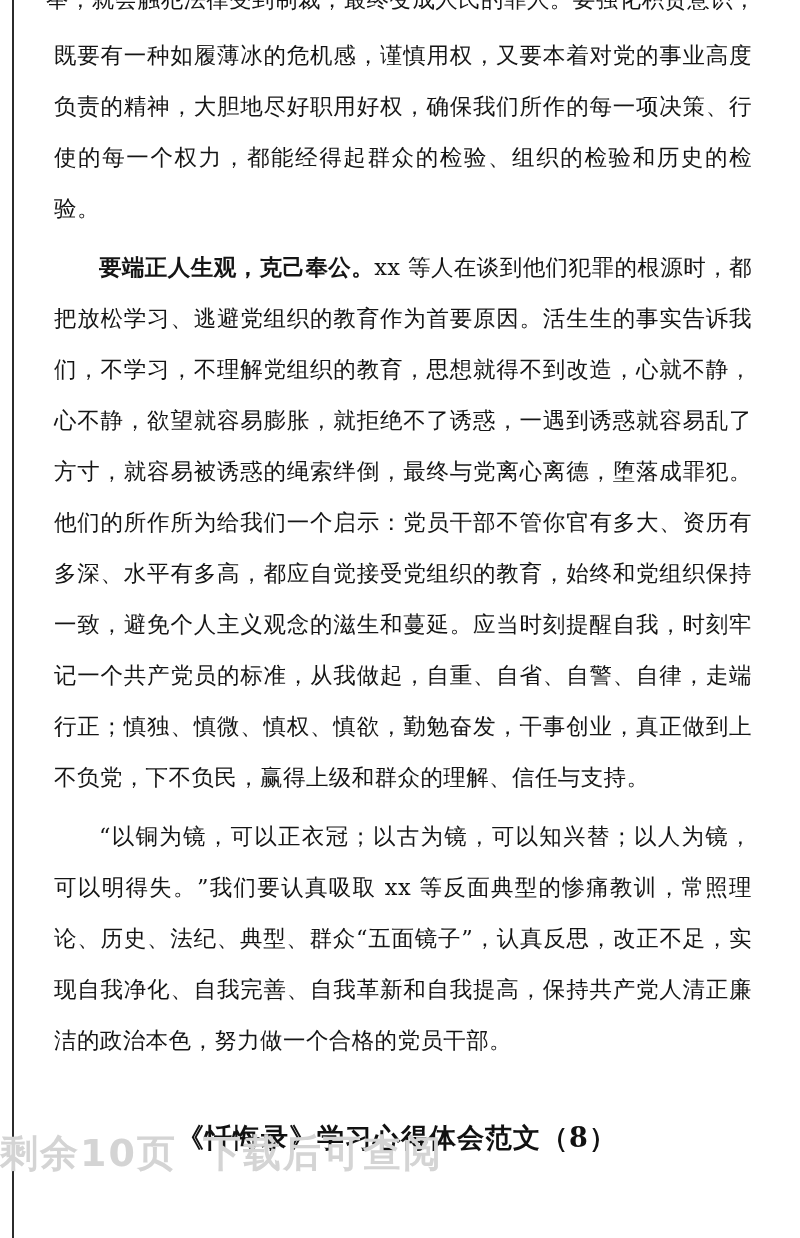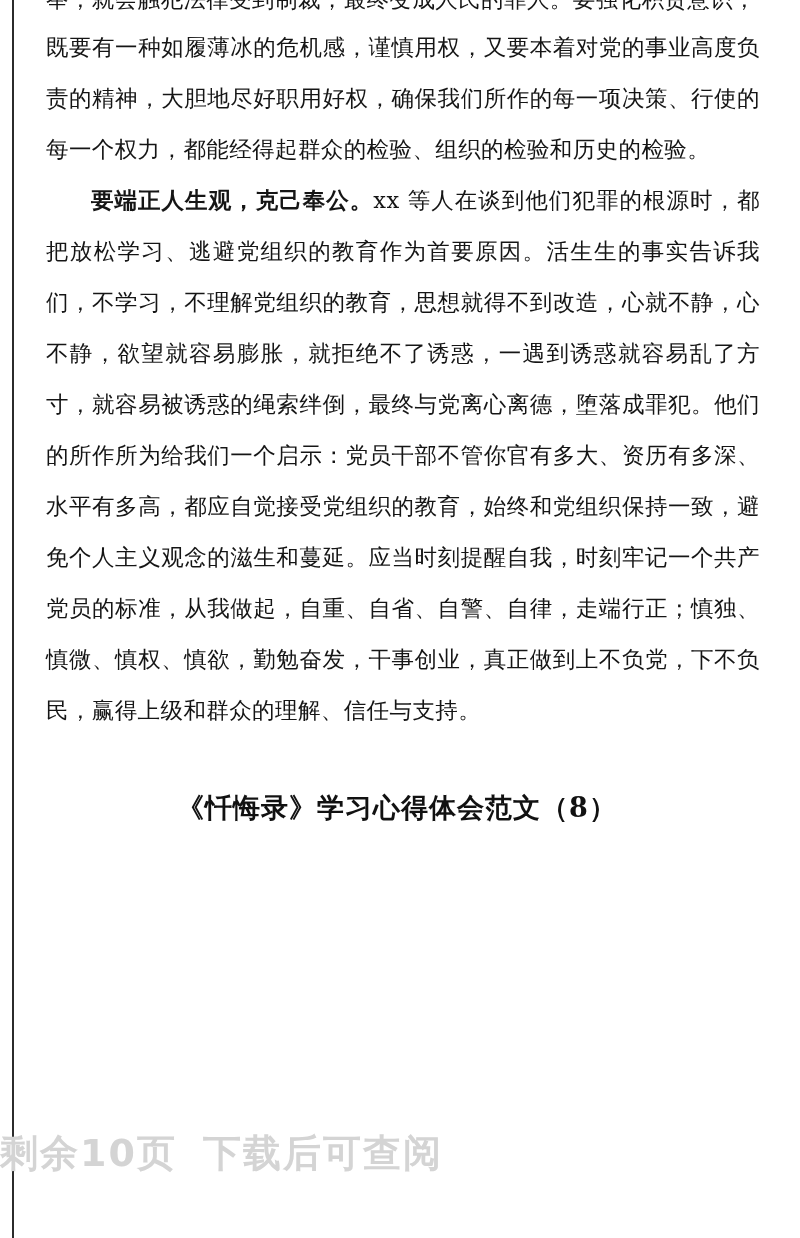--- a/index.html
+++ b/index.html
@@ -39,21 +39,21 @@
     position: relative;
     padding-top: 0px;
   }
 
   .para {
     font-size: 22.5px;
     line-height: 51px;
     letter-spacing: 0.4px;
     text-align: justify;
     text-justify: inter-ideograph;
-    margin: 0;
+    margin: 8px;
     padding: 0 6px 0 18px;
     color: #151515;
   }
   .para + .para {
     margin-top: 0px;
   }
   .indent {
     text-indent: 2em;
   }
   .bold-lead {
@@ -120,20 +120,23 @@
     </div>
 
     <p class="para">
       <span>既要有一种如履薄冰的危机感，谨慎用权，又要本着对党的事业高度负责的精神，大胆地尽好职用好权，确保我们所作的每一项决策、行使的每一个权力，都能经得起群众的检验、组织的检验和历史的检验。</span>
     </p>
 
     <p class="para indent">
       <span class="bold-lead">要端正人生观，克己奉公。</span><span>xx 等人在谈到他们犯罪的根源时，都把放松学习、逃避党组织的教育作为首要原因。活生生的事实告诉我们，不学习，不理解党组织的教育，思想就得不到改造，心就不静，心不静，欲望就容易膨胀，就拒绝不了诱惑，一遇到诱惑就容易乱了方寸，就容易被诱惑的绳索绊倒，最终与党离心离德，堕落成罪犯。他们的所作所为给我们一个启示：党员干部不管你官有多大、资历有多深、水平有多高，都应自觉接受党组织的教育，始终和党组织保持一致，避免个人主义观念的滋生和蔓延。应当时刻提醒自我，时刻牢记一个共产党员的标准，从我做起，自重、自省、自警、自律，走端行正；慎独、慎微、慎权、慎欲，勤勉奋发，干事创业，真正做到上不负党，下不负民，赢得上级和群众的理解、信任与支持。</span>
     </p>
 
+    <p class="para indent">
+      <span>“以铜为镜，可以正衣冠；以古为镜，可以知兴替；以人为镜，可以明得失。”我们要认真吸取 xx 等反面典型的惨痛教训，常照理论、历史、法纪、典型、群众“五面镜子”，认真反思，改正不足，实现自我净化、自我完善、自我革新和自我提高，保持共产党人清正廉洁的政治本色，努力做一个合格的党员干部。</span>
+    </p>
 
     <h2 class="section-title">《忏悔录》学习心得体会范文（8）</h2>
 
   </div>
 
   <div class="paywall">
     <span>剩余10页</span><span class="gap"></span><span>下载后可查阅</span>
   </div>
 
 </div>

